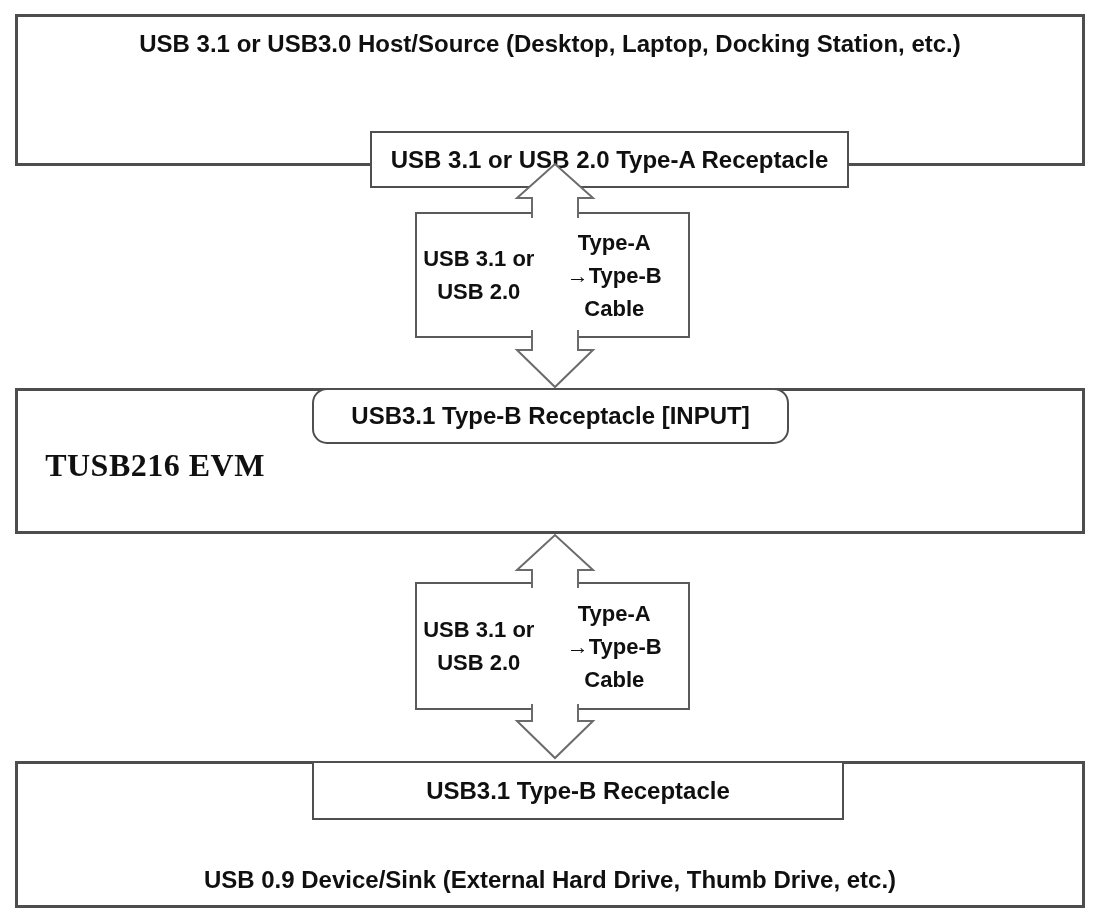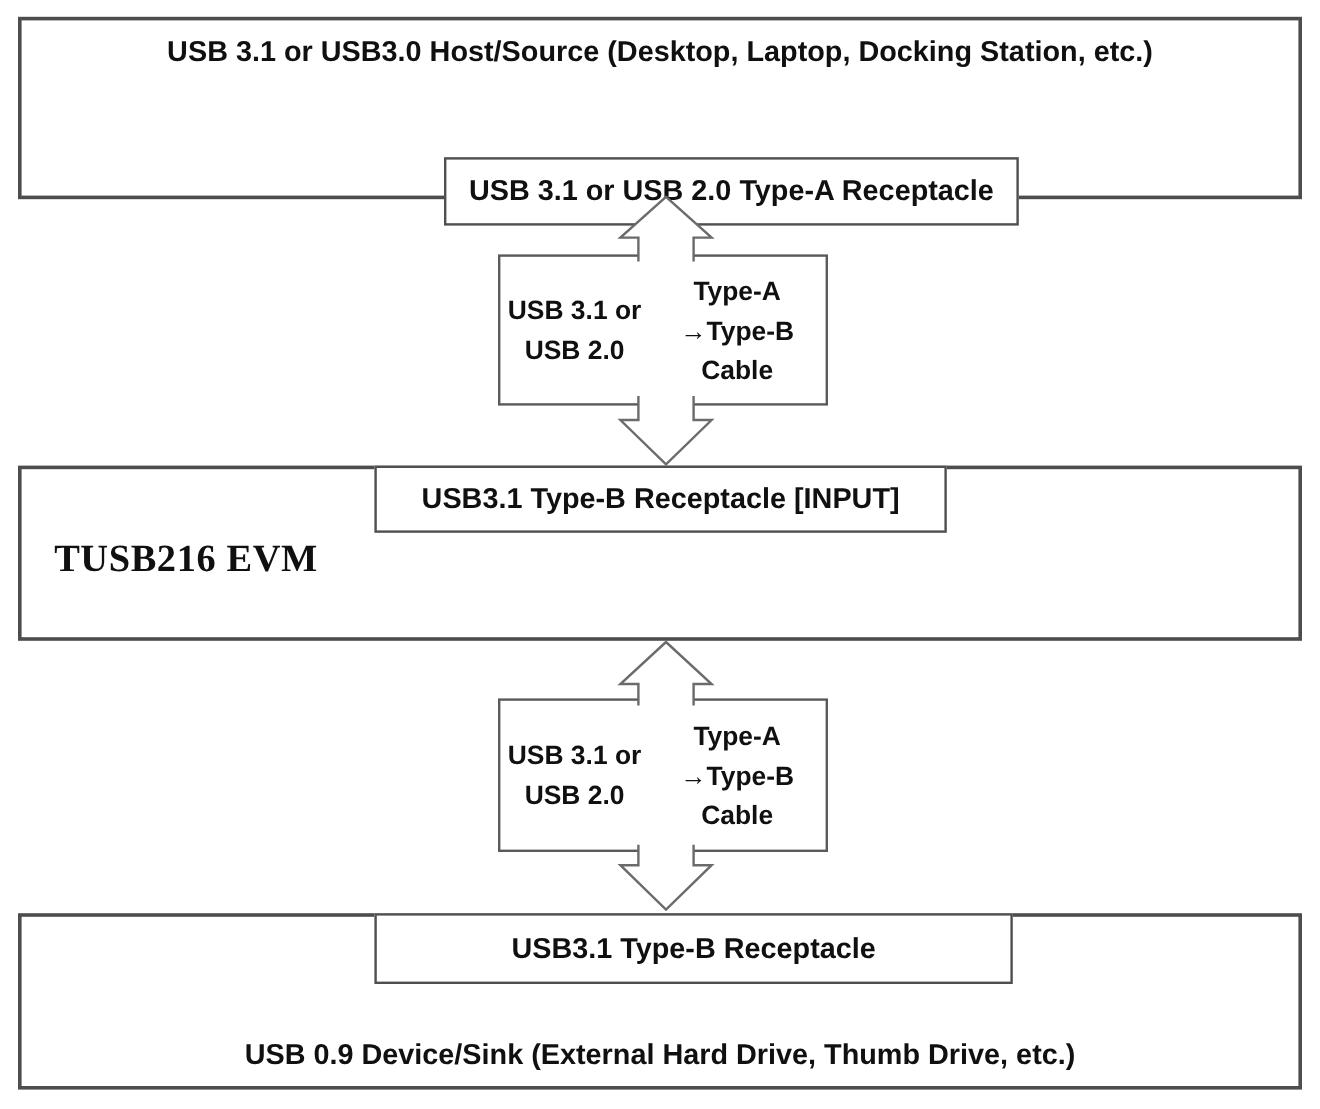--- a/index.html
+++ b/index.html
@@ -66,21 +66,21 @@
     white-space: nowrap;
   }
   
   #host-box      { left: 15px;  top: 14px;  width: 1070px; height: 152px; }
   #host-title    { top: 30px; }
   #host-recep    { left: 370px; top: 107px; width: 479px;  height: 57px; margin-top: 24px; }
   
   #cable-top     { left: 415px; top: 212px; width: 275px;  height: 126px; }
   
   #evm-box       { left: 15px;  top: 388px; width: 1070px; height: 146px; }
-  #evm-input     { left: 312px; top: 388px; width: 477px;  height: 56px; }
+  #evm-input     { left: 312px; top: 388px; width: 477px;  height: 56px; border-radius: 15px; }
   #evm-output    { left: 312px; top: 478px; width: 477px;  height: 56px; }
   
   #cable-bottom  { left: 415px; top: 582px; width: 275px;  height: 128px; }
   
   #device-box    { left: 15px;  top: 761px; width: 1070px; height: 147px; }
   #device-recep  { left: 312px; top: 761px; width: 532px;  height: 59px; }
   #device-title  { top: 866px; }
   
   #arrow-layer {
     position: absolute;

